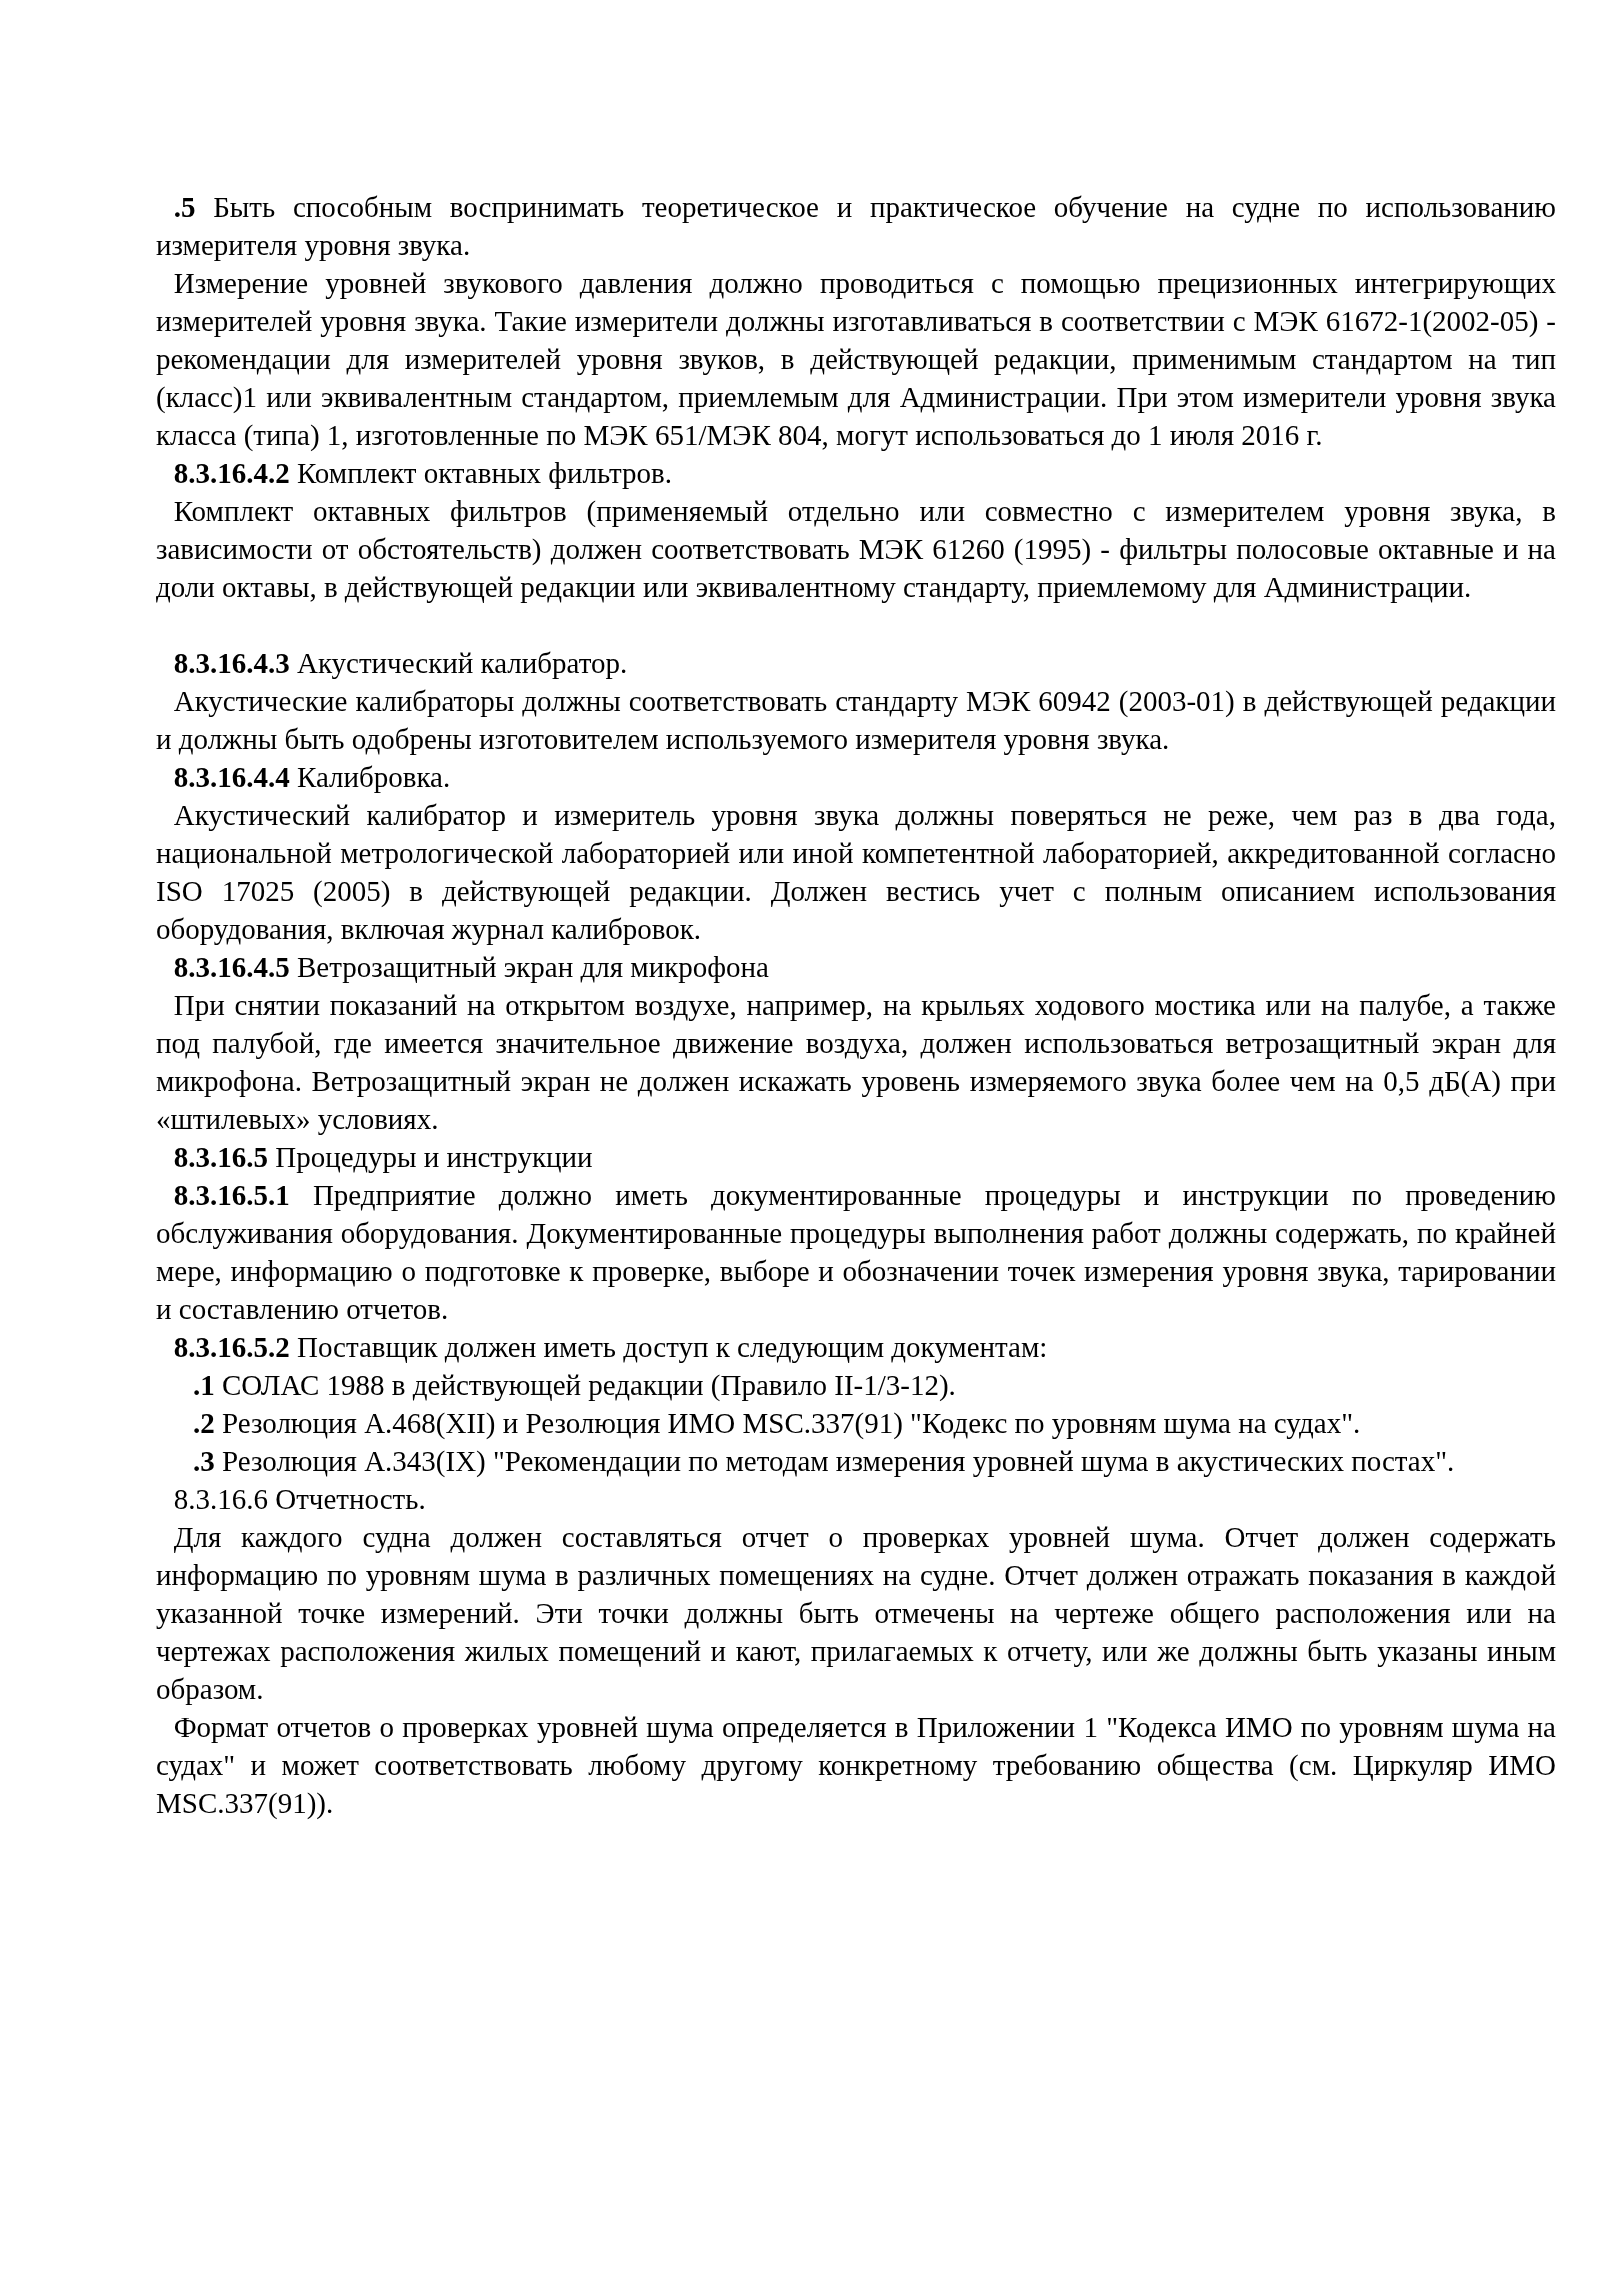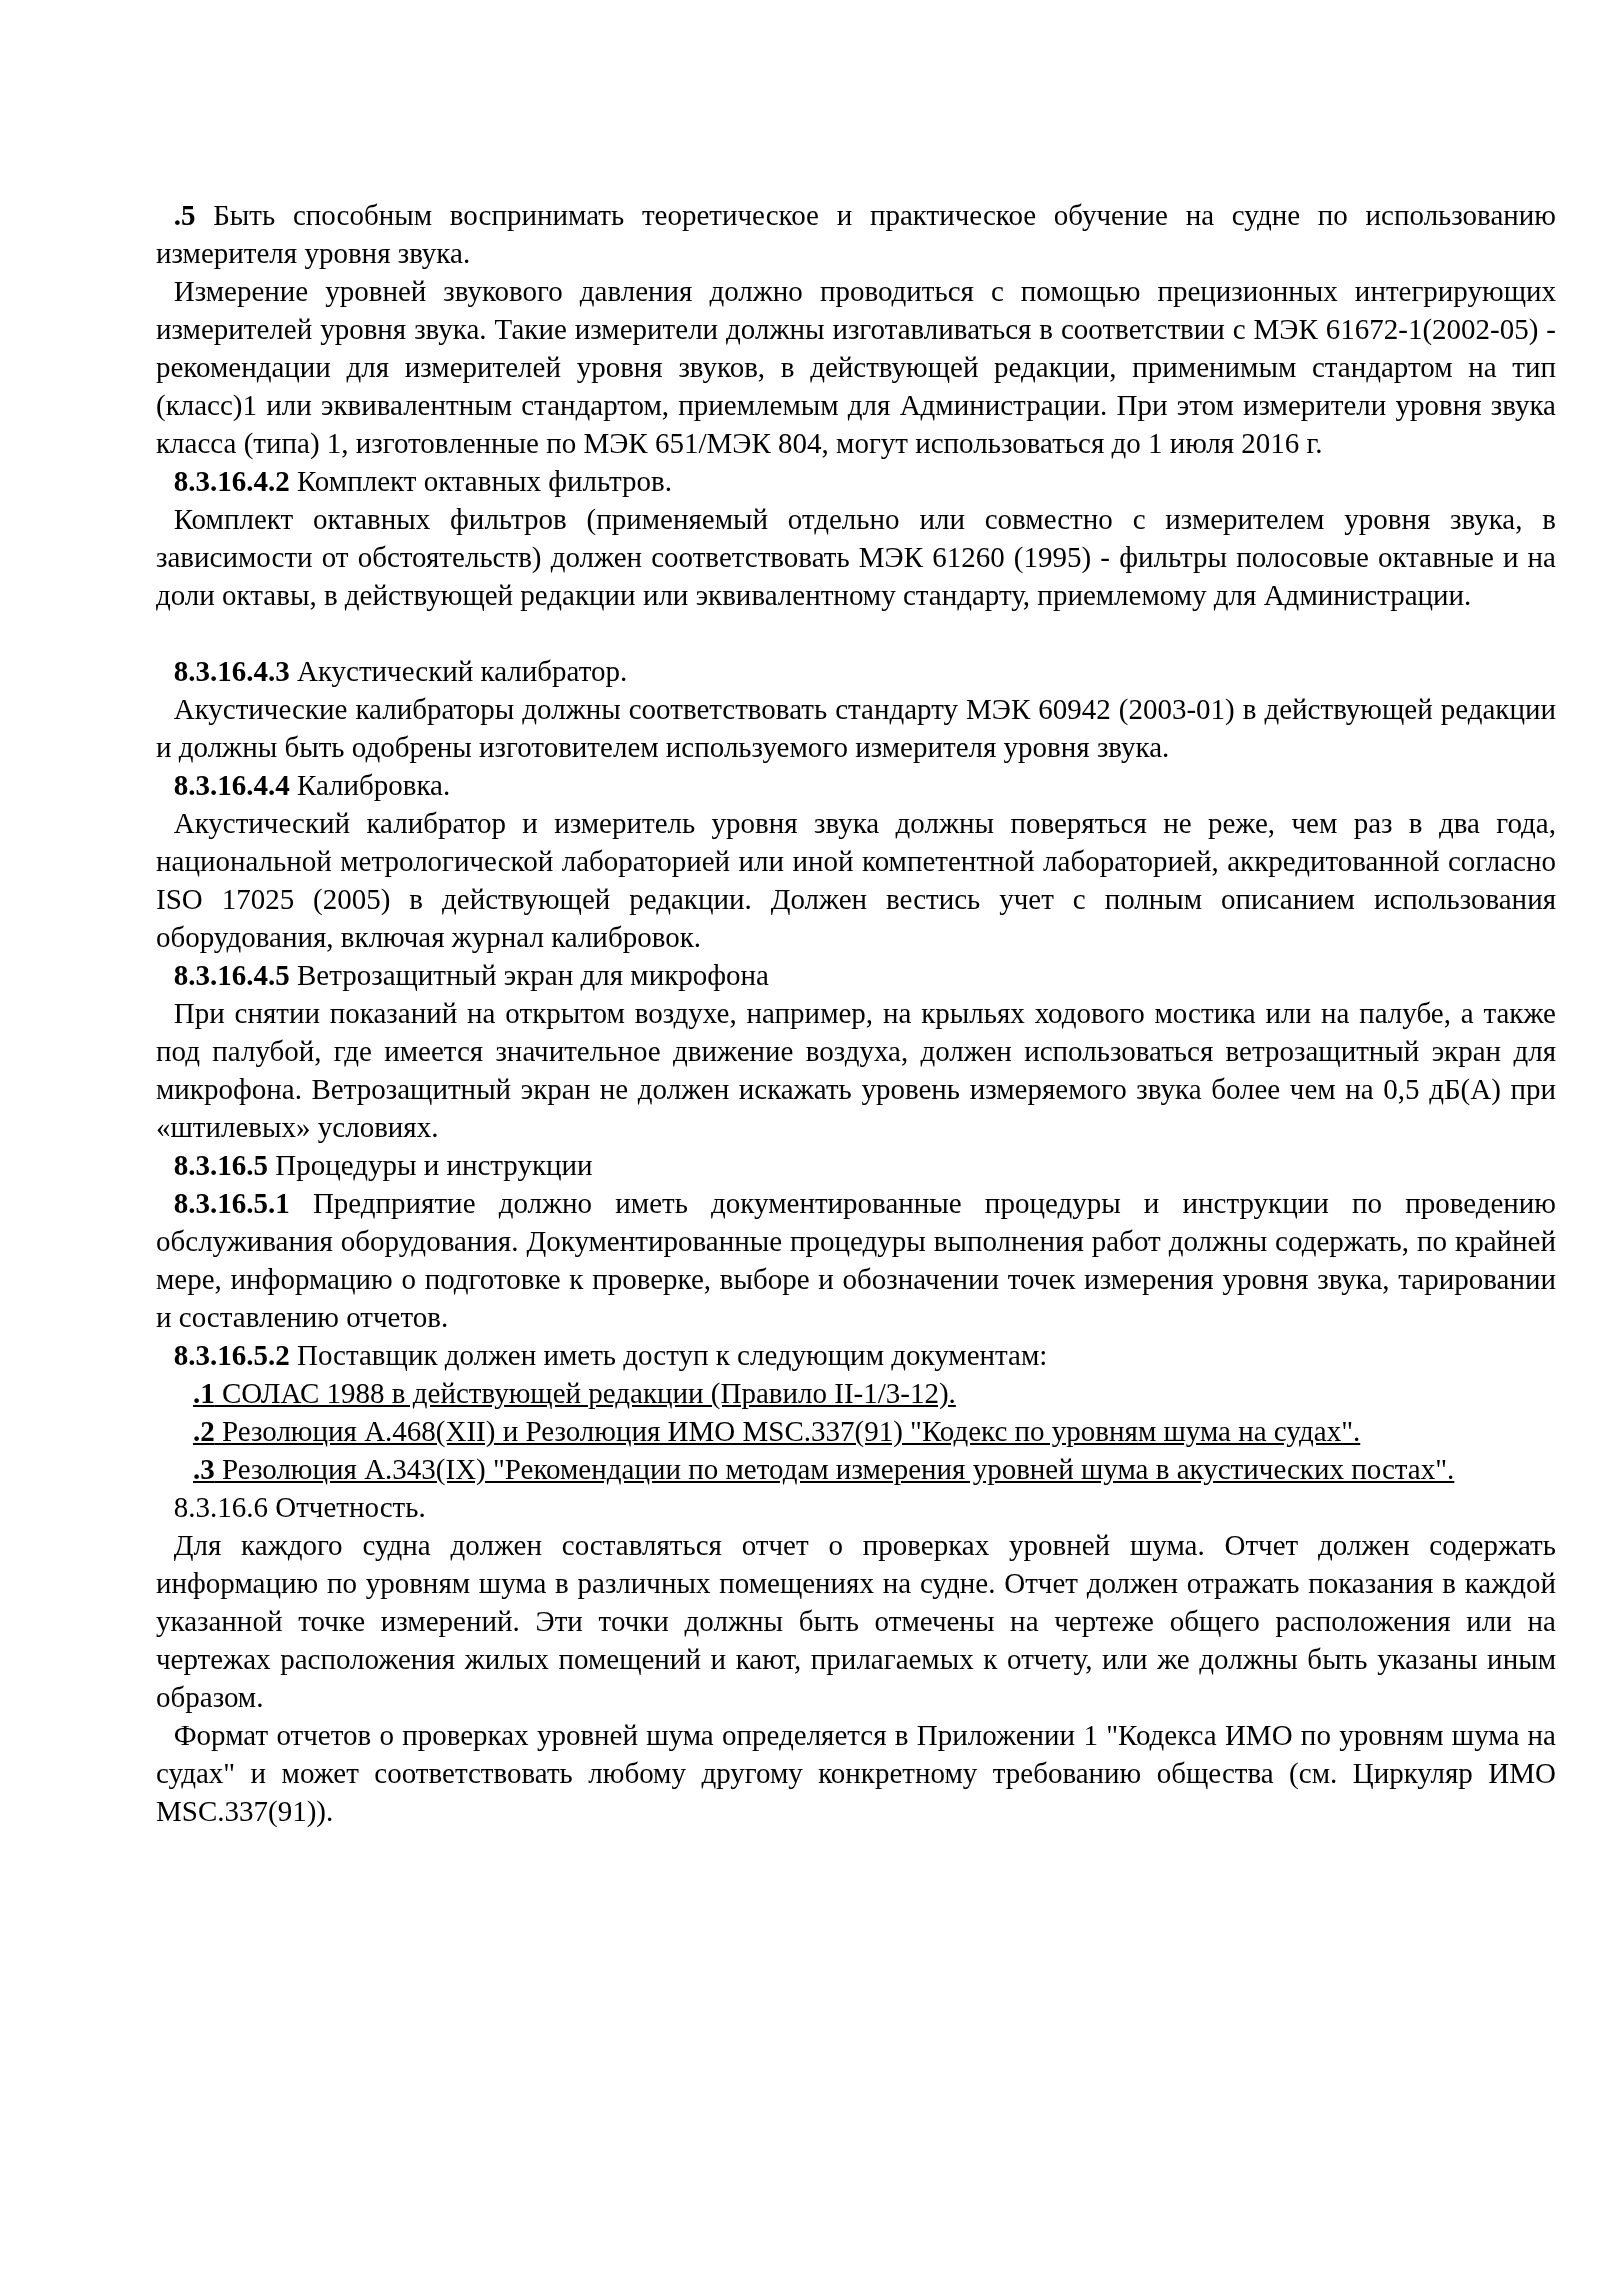--- a/index.html
+++ b/index.html
@@ -1,31 +1,31 @@
 <!DOCTYPE html>
 <html style="font-size:10.5px"><head>
   <meta charset="utf-8">
   <style>
     html, body { margin: 0; padding: 0; background: #ffffff; }
     body { width: 1622px; height: 2295px; position: relative; overflow: hidden; }
     .page {
       position: absolute;
       left: 156px;
-      top: 196px;
+      top: 188px;
       width: 1400px;
       font-family: "Liberation Serif", "DejaVu Serif", serif;
       font-size: 29px;
       line-height: 38px;
       color: #000000;
     }
     .p { margin: 0; text-align: justify; text-indent: 17.7px; }
     .p.last { text-align-last: left; }
     .gap { height: 38px; }
     .num { font-weight: bold; }
-    .list-item { margin: 0 0 0 37px; text-indent: 0; text-align: justify; text-decoration: underline; }
+    .list-item { margin: 0 0 0 37px; text-indent: 0; text-align: justify; }
     .list-item.hang { padding-left: 19.6px; text-indent: -19.6px; }
     .heading-bold { font-weight: normal; }
   </style>
 </head>
 <body>
 
 <div class="page">
 
   <p class="p last"><span class="num">.5</span><span> Быть способным воспринимать теоретическое и практическое обучение на судне по использованию измерителя уровня звука.</span></p>
 

